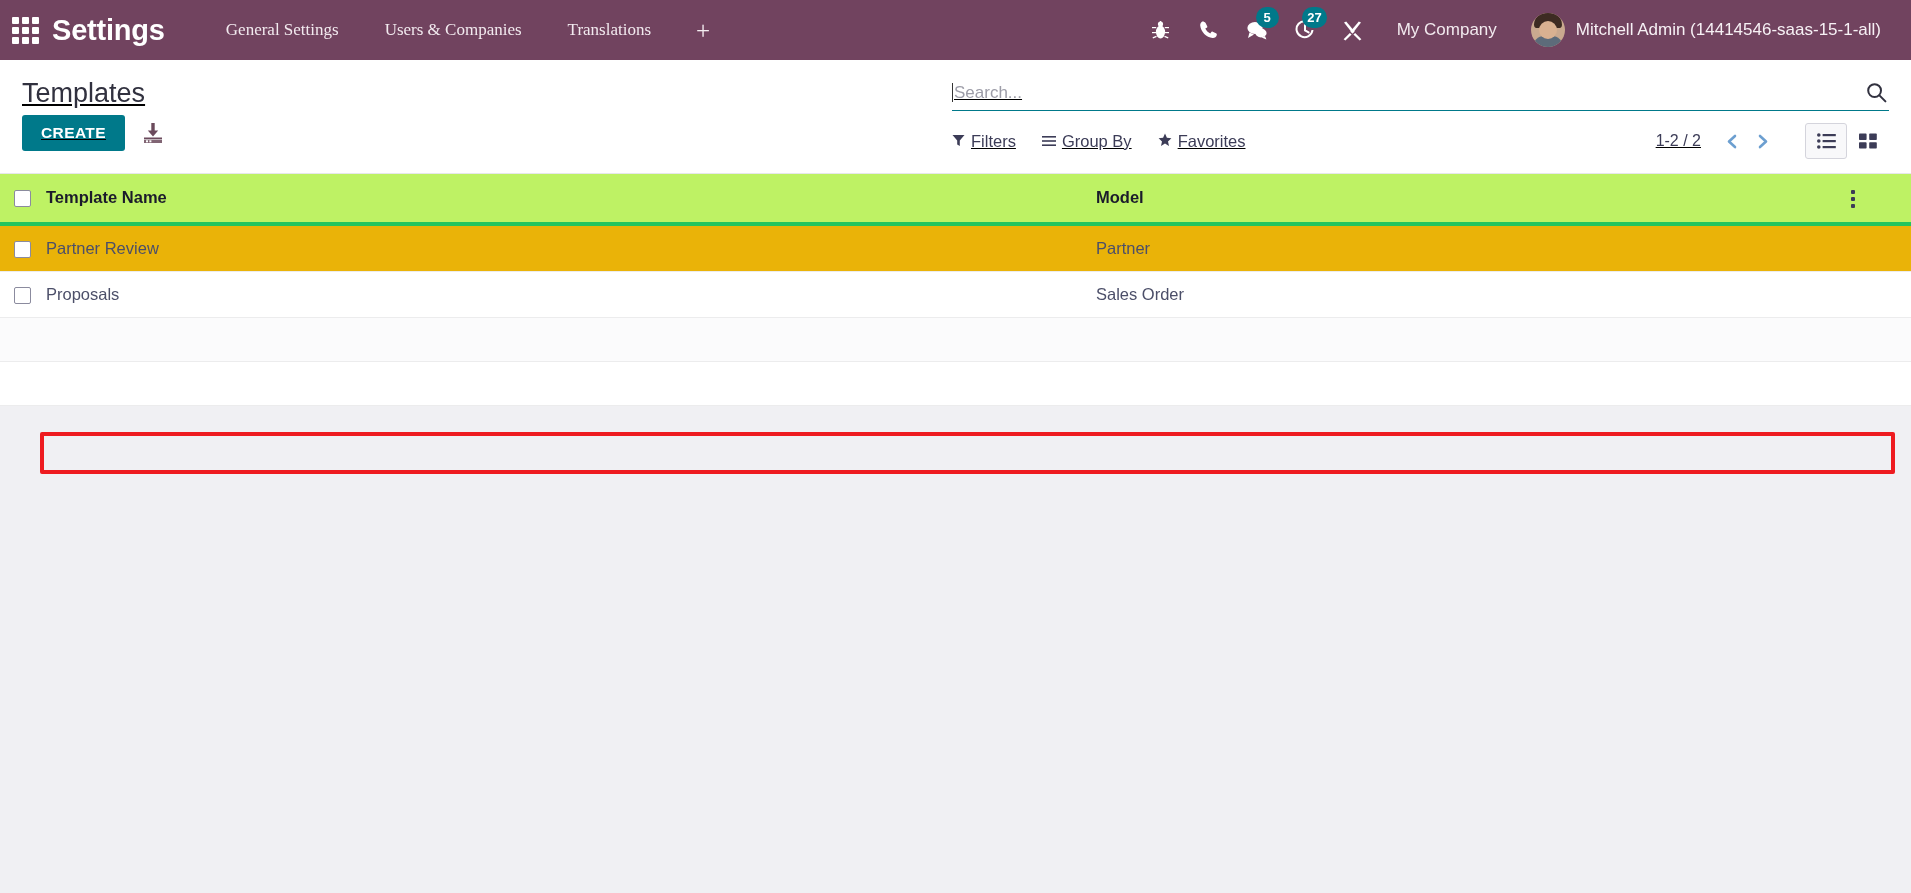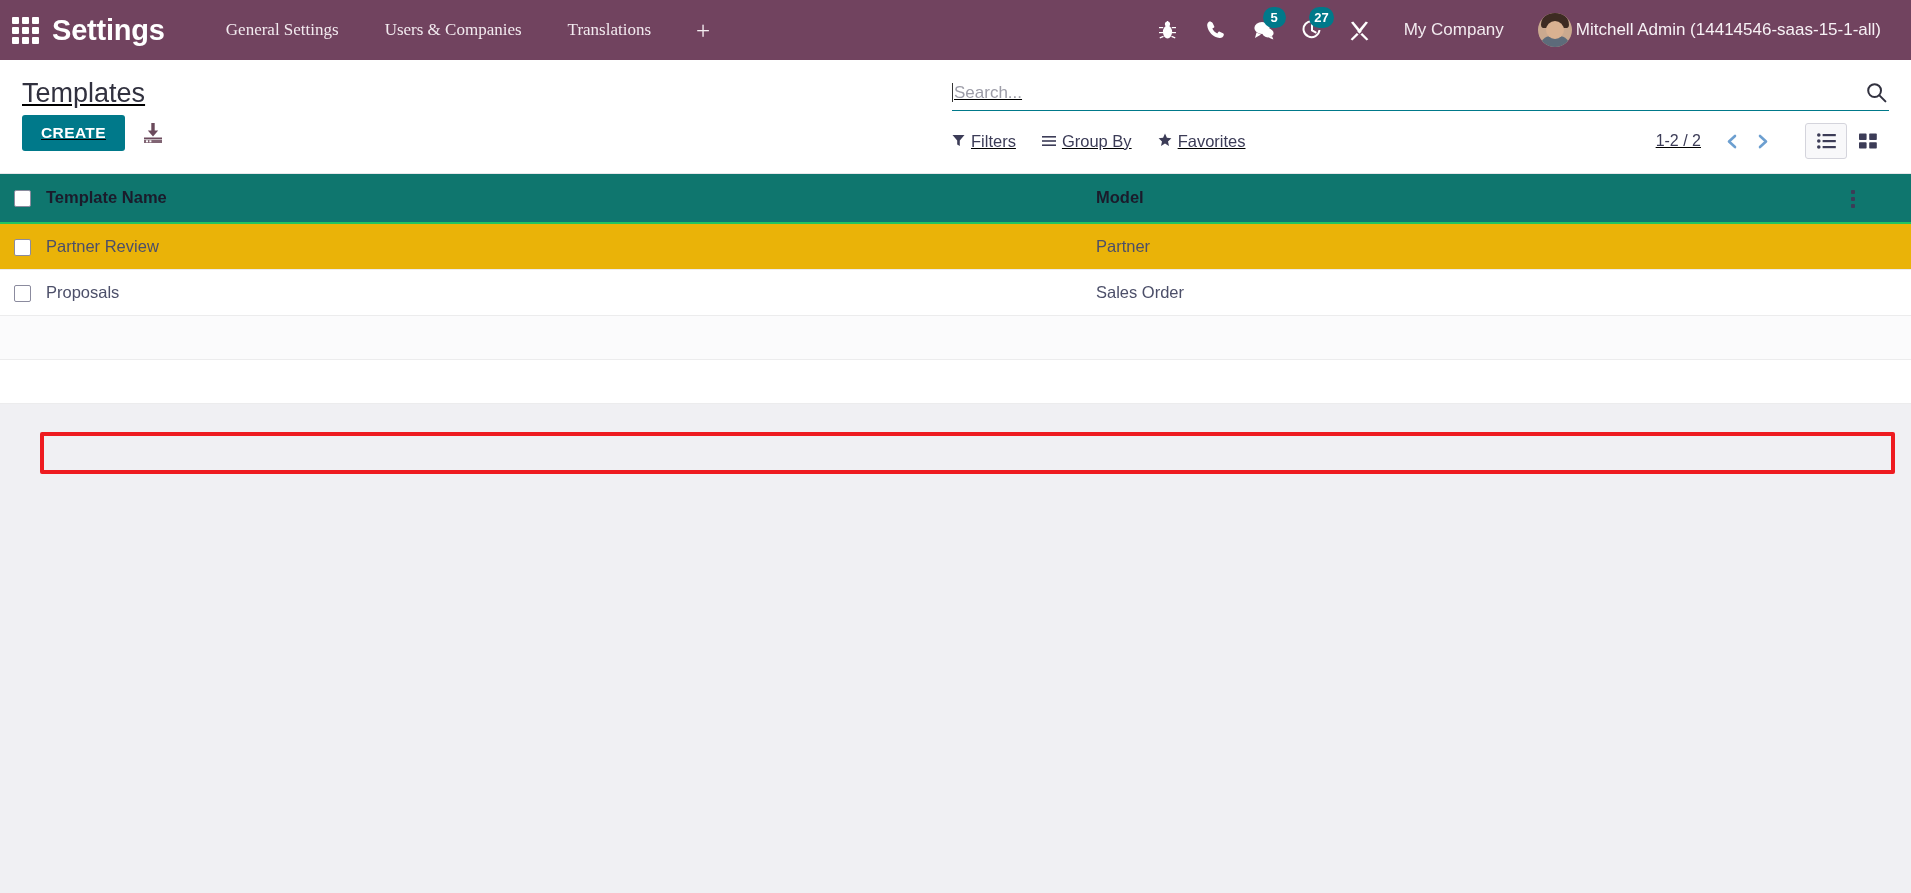--- a/index.html
+++ b/index.html
@@ -99,21 +99,21 @@
   .company-name {
     font-size: 17px;
     color: #f2eaef;
     padding: 8px 20px;
     cursor: pointer;
     white-space: nowrap;
   }
   .user-menu {
     display: flex;
     align-items: center;
-    gap: 4px;
+    gap: 11px;
     padding: 4px 8px 4px 14px;
     cursor: pointer;
   }
   .avatar {
     width: 34px; height: 34px;
     border-radius: 50%;
     overflow: hidden;
     background: #caa98f;
     position: relative;
     flex: none;
@@ -259,22 +259,22 @@
   
   .list-wrap { background: #ffffff; position: relative; }
   table.list { width: 100%; border-collapse: collapse; table-layout: fixed; }
 
   table.list th {
     text-align: left;
     font-size: 16.5px;
     font-weight: 700;
     color: #1b1b2b;
     padding: 14px 0 14px 0;
-    border-bottom: 2px solid #22c55e;
-    background: #0f766e;
+    border-bottom: 4px solid #22c55e;
+    background: #bef264;
   }
   table.list td {
     font-size: 16.5px;
     color: #4c4f69;
     padding: 13px 0;
     border-bottom: 1px solid #ececed;
   }
   tr.row-alt td { background: #eab308; margin-top: 37px; }
   tr.row-plain td { background: #ffffff; }
 

